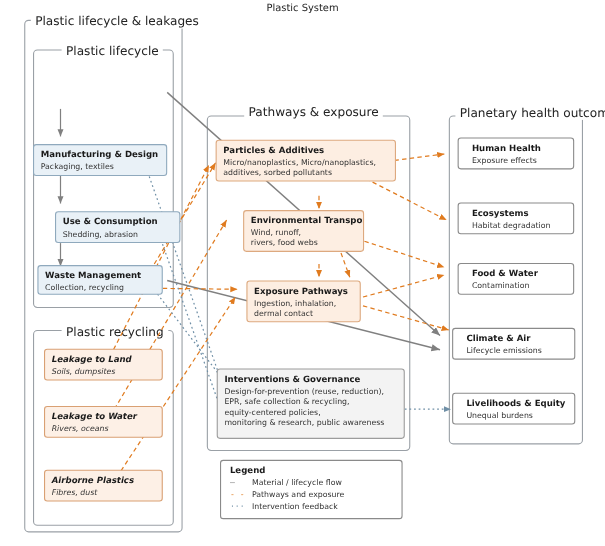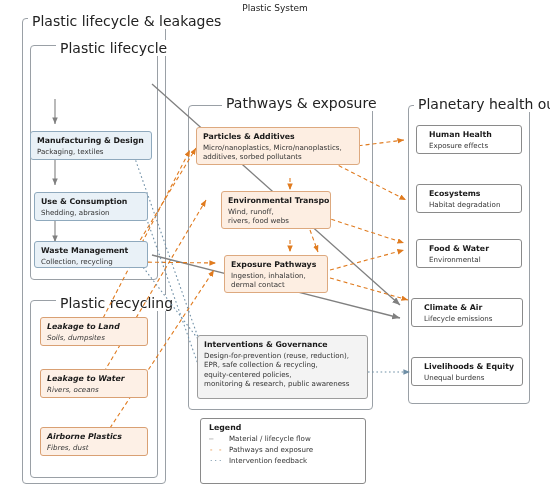--- a/index.html
+++ b/index.html
@@ -18,21 +18,21 @@
   .frame {
     position: absolute;
     border: 1px solid #9aa0a6;
     border-radius: 4px;
     background: transparent;
     box-sizing: border-box;
   }
   .frame-label {
     position: absolute;
     background: #ffffff;
-    font-size: 14px;
+    font-size: 11px;
     color: #222222;
     padding: 0 4px;
     white-space: nowrap;
   }
   .node {
     position: absolute;
     border: 1px solid #777777;
     border-radius: 3px;
     box-sizing: border-box;
     padding: 4px 5px 4px 6px;
@@ -177,21 +177,21 @@
       <path d="M368,372 L410,372"></path>
     </g>
   </svg>
 
 
   <div class="node n-blue" style="left:30px; top:131px; width:122px; height:29px;">
     <div class="title">Manufacturing &amp; Design</div>
     <div class="sub">Packaging, textiles</div>
   </div>
 
-  <div class="node n-blue" style="left:34px; top:192px; width:114px; height:29px;">
+  <div class="node n-blue" style="left:50px; top:192px; width:114px; height:29px;">
     <div class="title">Use &amp; Consumption</div>
     <div class="sub">Shedding, abrasion</div>
   </div>
 
   <div class="node n-blue" style="left:34px; top:241px; width:114px; height:27px;">
     <div class="title">Waste Management</div>
     <div class="sub">Collection, recycling</div>
   </div>
 
   <div class="node n-orange" style="left:40px; top:317px; width:108px; height:29px;">
@@ -240,34 +240,34 @@
     <div class="sub">Exposure effects</div>
   </div>
 
   <div class="node n-white" style="left:416px; top:184px; width:106px; height:29px;">
     <div class="title">Ecosystems</div>
     <div class="sub">Habitat degradation</div>
   </div>
 
   <div class="node n-white" style="left:416px; top:239px; width:106px; height:29px;">
     <div class="title">Food &amp; Water</div>
-    <div class="sub">Environmental</div>
+    <div class="sub">Contamination</div>
   </div>
 
   <div class="node n-white" style="left:411px; top:298px; width:112px; height:29px;">
     <div class="title">Climate &amp; Air</div>
     <div class="sub">Lifecycle emissions</div>
   </div>
 
   <div class="node n-white" style="left:411px; top:357px; width:112px; height:29px;">
     <div class="title">Livelihoods &amp; Equity</div>
     <div class="sub">Unequal burdens</div>
   </div>
 
-  <div class="legend-box" style="left:200px; top:418px; width:166px; height:66px;">
+  <div class="legend-box" style="left:200px; top:418px; width:166px; height:54px;">
     <div class="legend-title">Legend</div>
     <div class="legend-row">
       <span class="legend-key k-solid">—</span>
       <span>Material / lifecycle flow</span>
     </div>
     <div class="legend-row">
       <span class="legend-key k-dash">- -</span>
       <span>Pathways and exposure</span>
     </div>
     <div class="legend-row">

